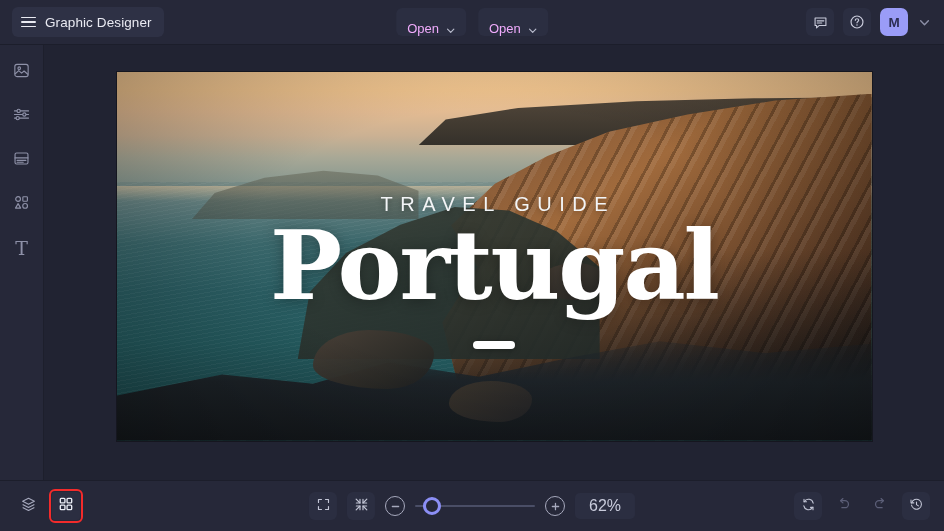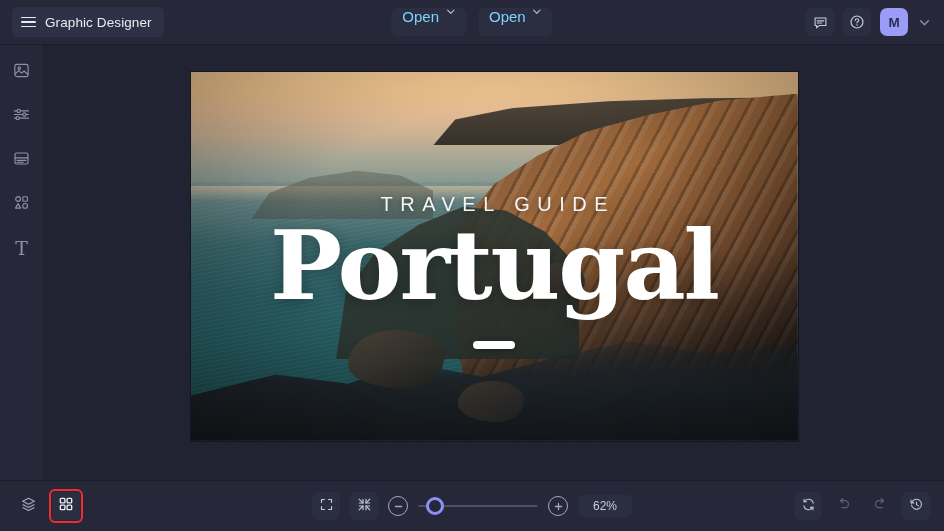--- a/index.html
+++ b/index.html
@@ -37,23 +37,23 @@
   }
   .hamburger { display: flex; flex-direction: column; gap: 3px; width: 15px; }
   .hamburger span { display:block; height: 1.6px; background:#e9eaf2; border-radius:1px; }
   .app-title { color: #e9eaf2; font-size: 13.5px; letter-spacing: .1px; white-space: nowrap; }
 
   .center-group {
     position: absolute; left: 50%; transform: translateX(-50%);
     display: flex; align-items: center; gap: 12px;
   }
   .menu-btn {
-    display: flex; align-items: flex-start; gap: 7px;
+    display: flex; align-items: flex-end; gap: 7px;
     background: #2b2e41; border: none; border-radius: 6px;
-    color: #7dd3fc; font-size: 15px; font-family: inherit;
+    color: #f0abfc; font-size: 13px; font-family: inherit;
     height: 28px; padding: 0 11px; cursor: pointer;
   }
   .chev { width: 9px; height: 9px; display:inline-block; position: relative; top:-1px;}
   .chev svg { display:block; }
 
   .right-group {
     margin-left: auto; display: flex; align-items: center; gap: 9px;
   }
   .icon-btn {
     width: 28px; height: 28px; border-radius: 6px;
@@ -89,21 +89,21 @@
     flex: 1; position: relative;
     background: #22243300;
     background-color: #212332;
     display: flex; align-items: center; justify-content: center;
     min-width: 0;
   }
 
   
   .canvas-wrap {
     position: relative;
-    width: 607px; height: 369px;
+    width: 755px; height: 369px;
     margin-top: -13px;
     box-shadow: 0 0 0 1px #15161f;
     overflow: hidden;
     text-align: right;
   }
   .art { position: absolute; inset: 0; overflow: hidden; background:#3a4c4f; }
 
   
   .sky {
     position:absolute; left:0; right:0; top:0; height: 36%;
@@ -258,21 +258,21 @@
   }
   .slider { position:relative; width: 120px; height: 18px; display:flex; align-items:center; cursor:pointer;}
   .slider-track { position:absolute; left:0; right:0; height:2px; background:#4a4e66; border-radius:2px; }
   .slider-thumb {
     position:absolute; left: 6px;
     width:18px; height:18px; border-radius:50%;
     background:#262839; border: 3px solid #8c8ff5; cursor:grab;
   }
   .zoom-box {
     background:#2b2e41; border-radius:5px;
-    color:#c8cbdb; font-size:12px;
+    color:#c8cbdb; font-size:16px;
     padding: 4px 14px; min-width: 54px; text-align:center;
     cursor: text;
   }
   .bb-right { margin-left:auto; display:flex; align-items:center; gap: 8px; }
   .bb-icon.dim { color:#5c5f78; }
 </style>
 </head>
 <body>
 
 <div id="app">

